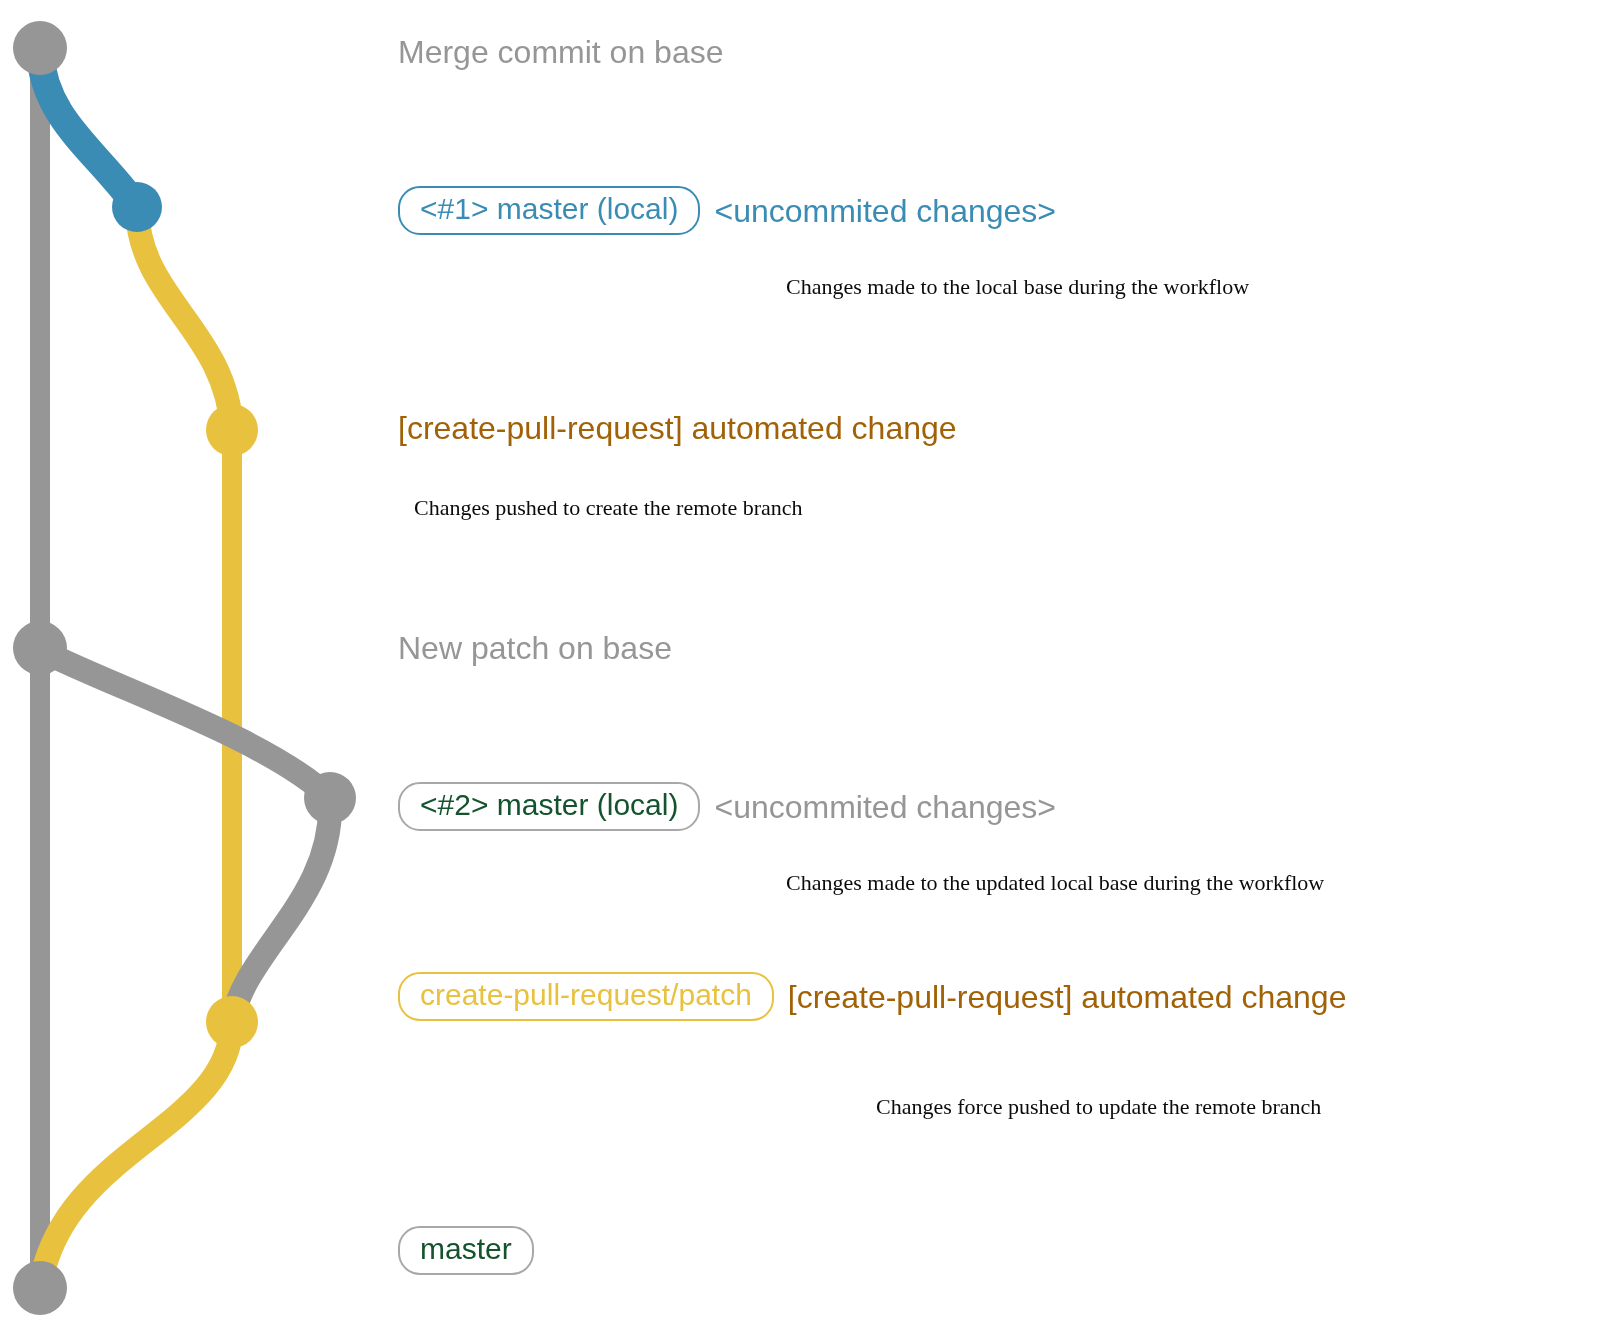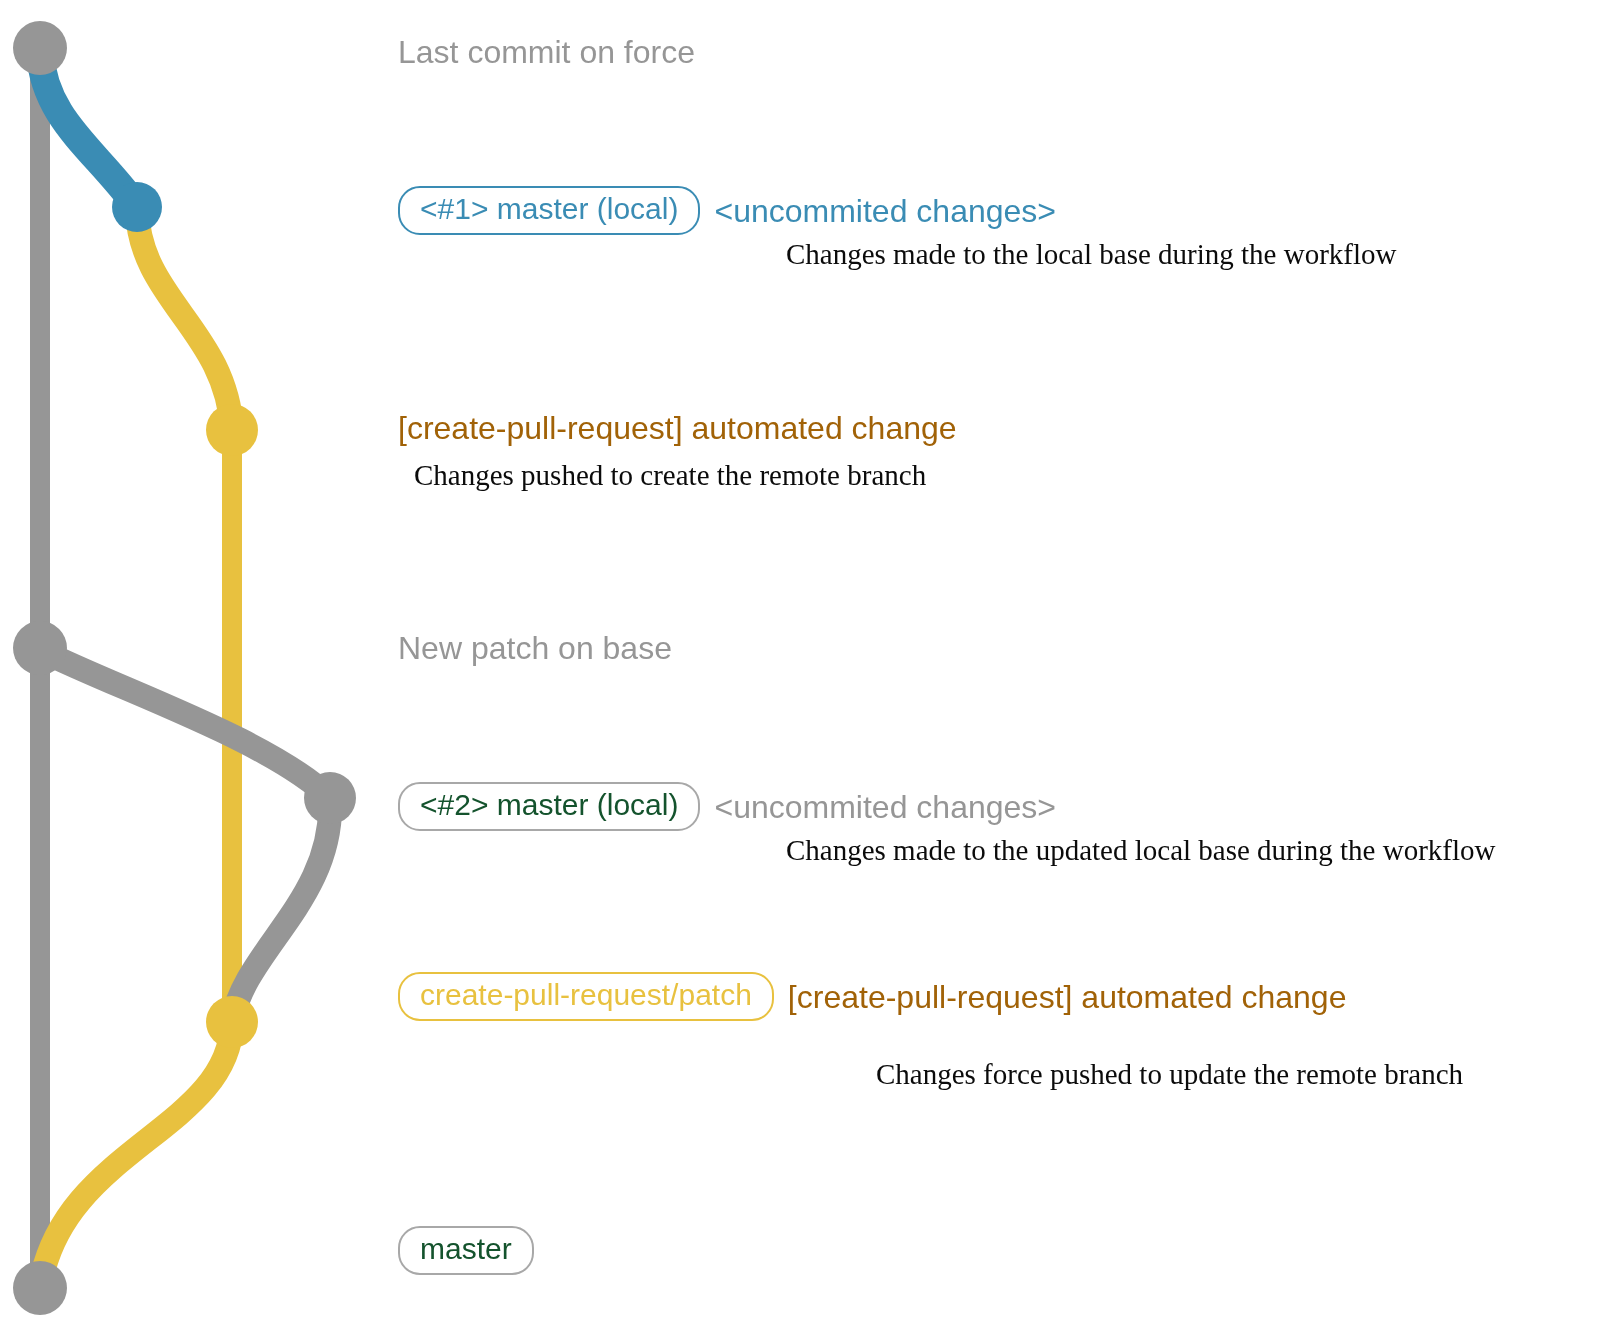--- a/index.html
+++ b/index.html
@@ -54,24 +54,25 @@
     color: #969696;
     font-family: "Liberation Sans", sans-serif;
   }
   .commit-title.blue { color: #3a8cb4; }
   .commit-title.yellow { color: #a16207; }
   .commit-title.gray { color: #969696; }
 
   .note {
     position: absolute;
     font-family: "Liberation Serif", serif;
-    font-size: 29px;
+    font-size: 22px;
     line-height: 1;
     color: #0b0b0b;
     white-space: nowrap;
+    margin-top: 36px;
   }
 
   .gap-sm { width: 14px; display: inline-block; }
 </style>
 </head>
 <body>
 
 <svg id="graph-canvas" viewBox="0 0 1618 1344" xmlns="http://www.w3.org/2000/svg">
 
   <path d="M 40 48 L 40 1288" fill="none" stroke="#969696" stroke-width="20" stroke-linecap="butt"></path>
@@ -91,21 +92,21 @@
   <circle cx="40" cy="48" r="27" fill="#969696"></circle>
   <circle cx="137" cy="207" r="25" fill="#3a8cb4"></circle>
   <circle cx="232" cy="430" r="26" fill="#e8c13f"></circle>
   <circle cx="40" cy="648" r="27" fill="#969696"></circle>
   <circle cx="330" cy="798" r="26" fill="#969696"></circle>
   <circle cx="232" cy="1022" r="26" fill="#e8c13f"></circle>
   <circle cx="40" cy="1288" r="27" fill="#969696"></circle>
 </svg>
 
 <div class="row" style="left:398px; top:36px;">
-  <span class="commit-title gray">Last commit on force</span>
+  <span class="commit-title gray">Merge commit on base</span>
 </div>
 
 <div class="row" style="left:398px; top:186px;text-align:right;">
   <span class="badge blue">&lt;#1&gt; master (local)</span>
   <span class="gap-sm"></span>
   <span class="commit-title blue">&lt;uncommited changes&gt;</span>
 </div>
 <div class="note" style="left:786px; top:240px;">Changes made to the local base during the workflow</div>
 
 <div class="row" style="left:398px; top:412px;">

